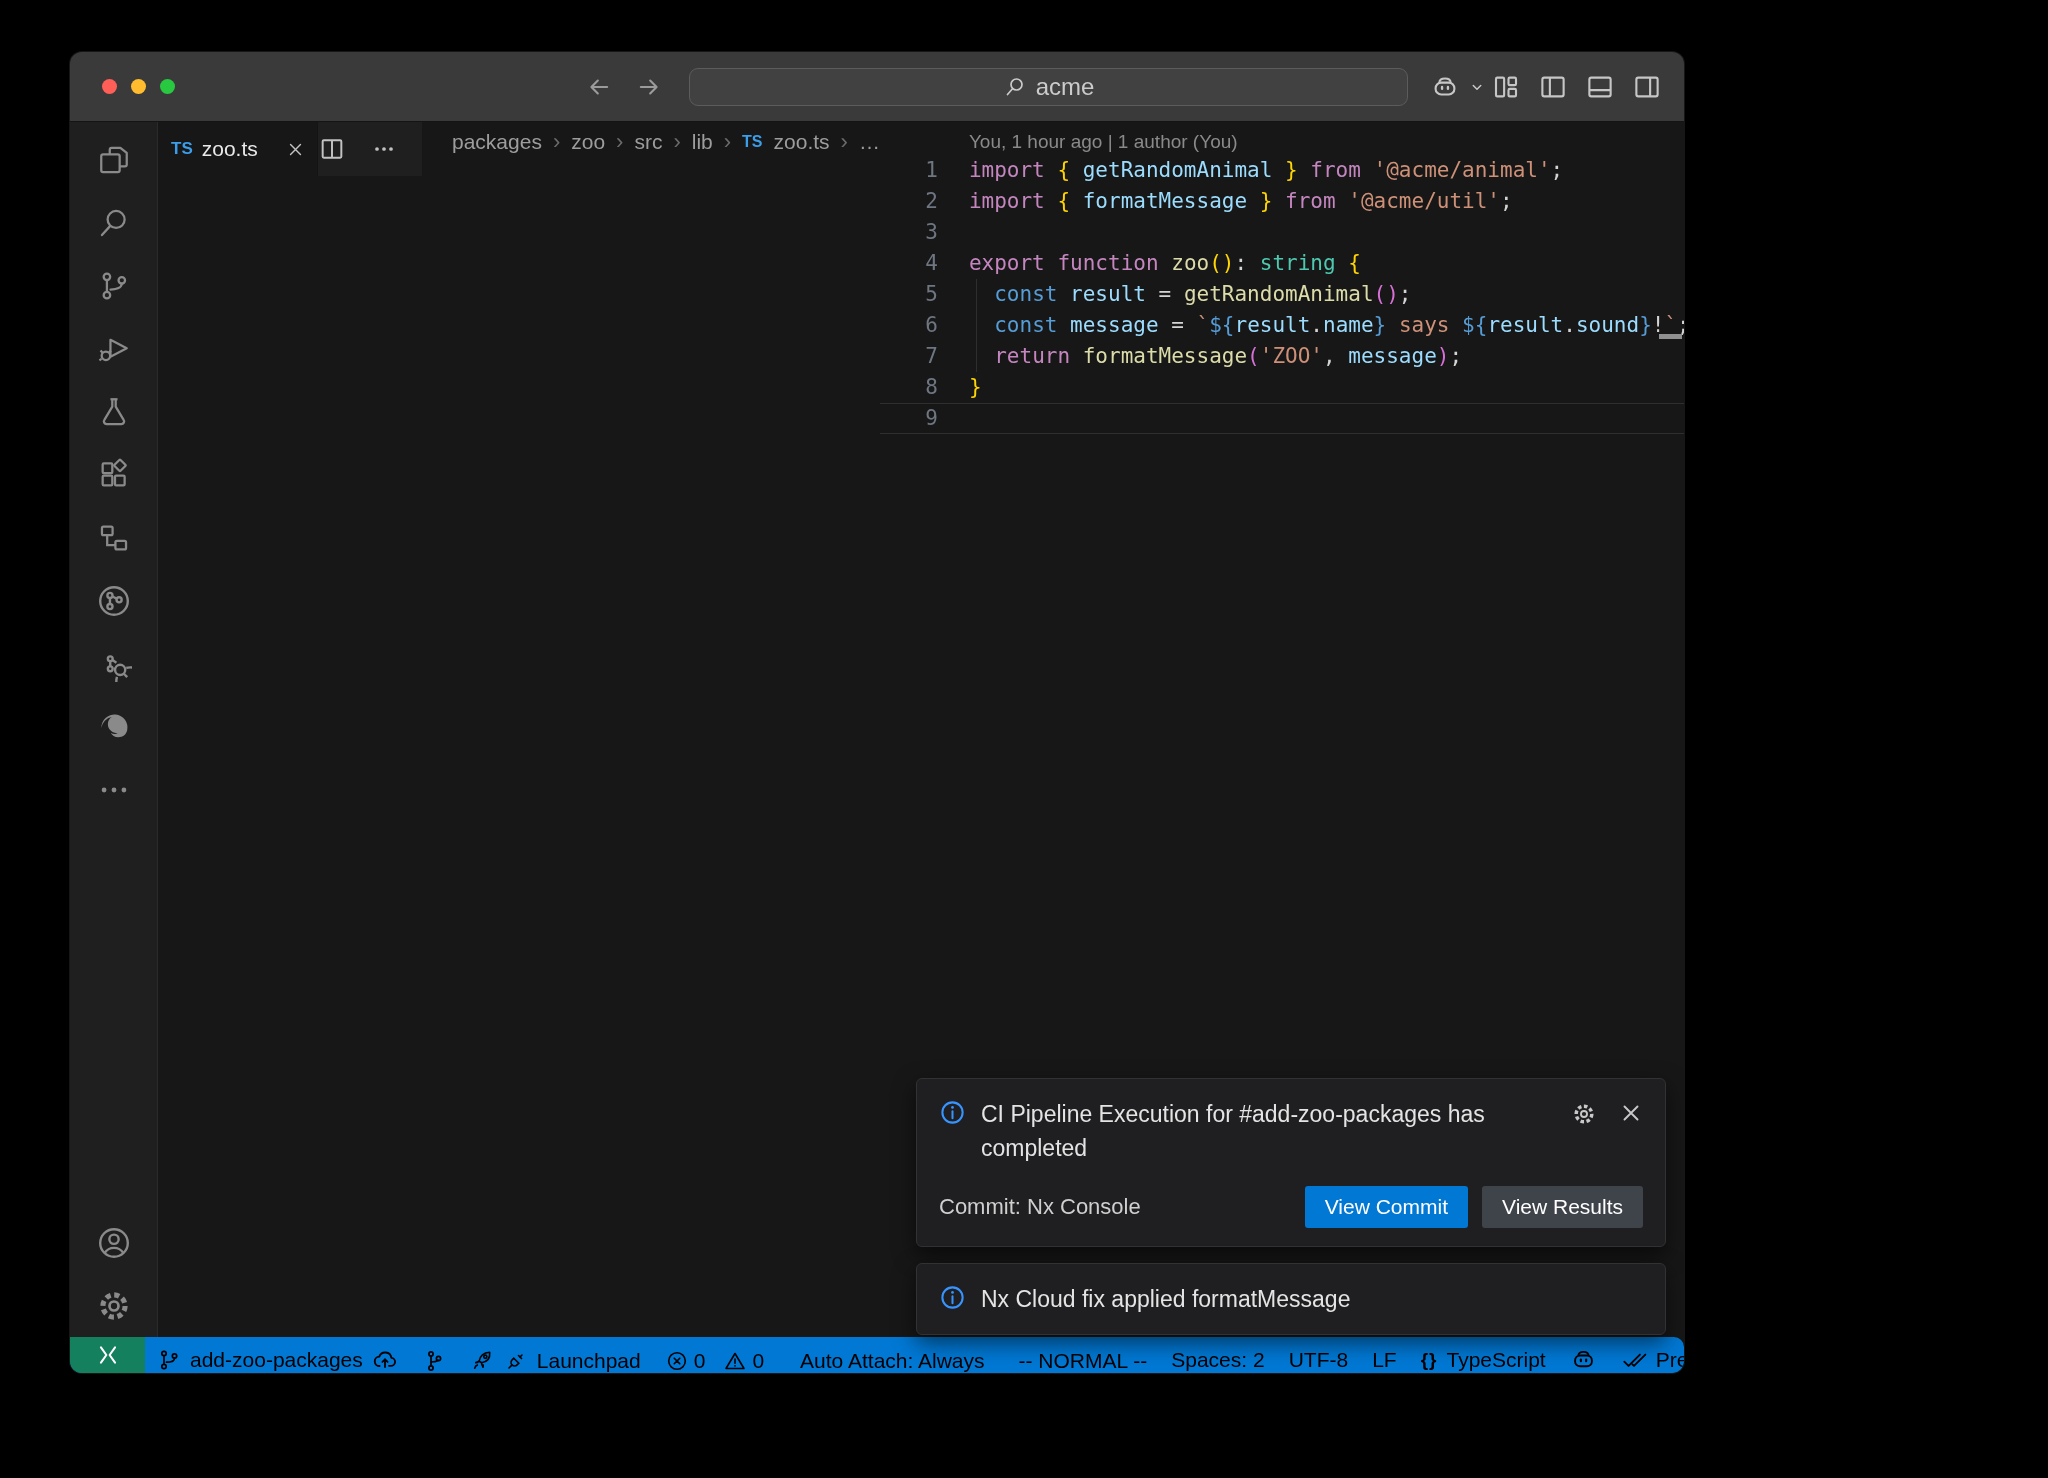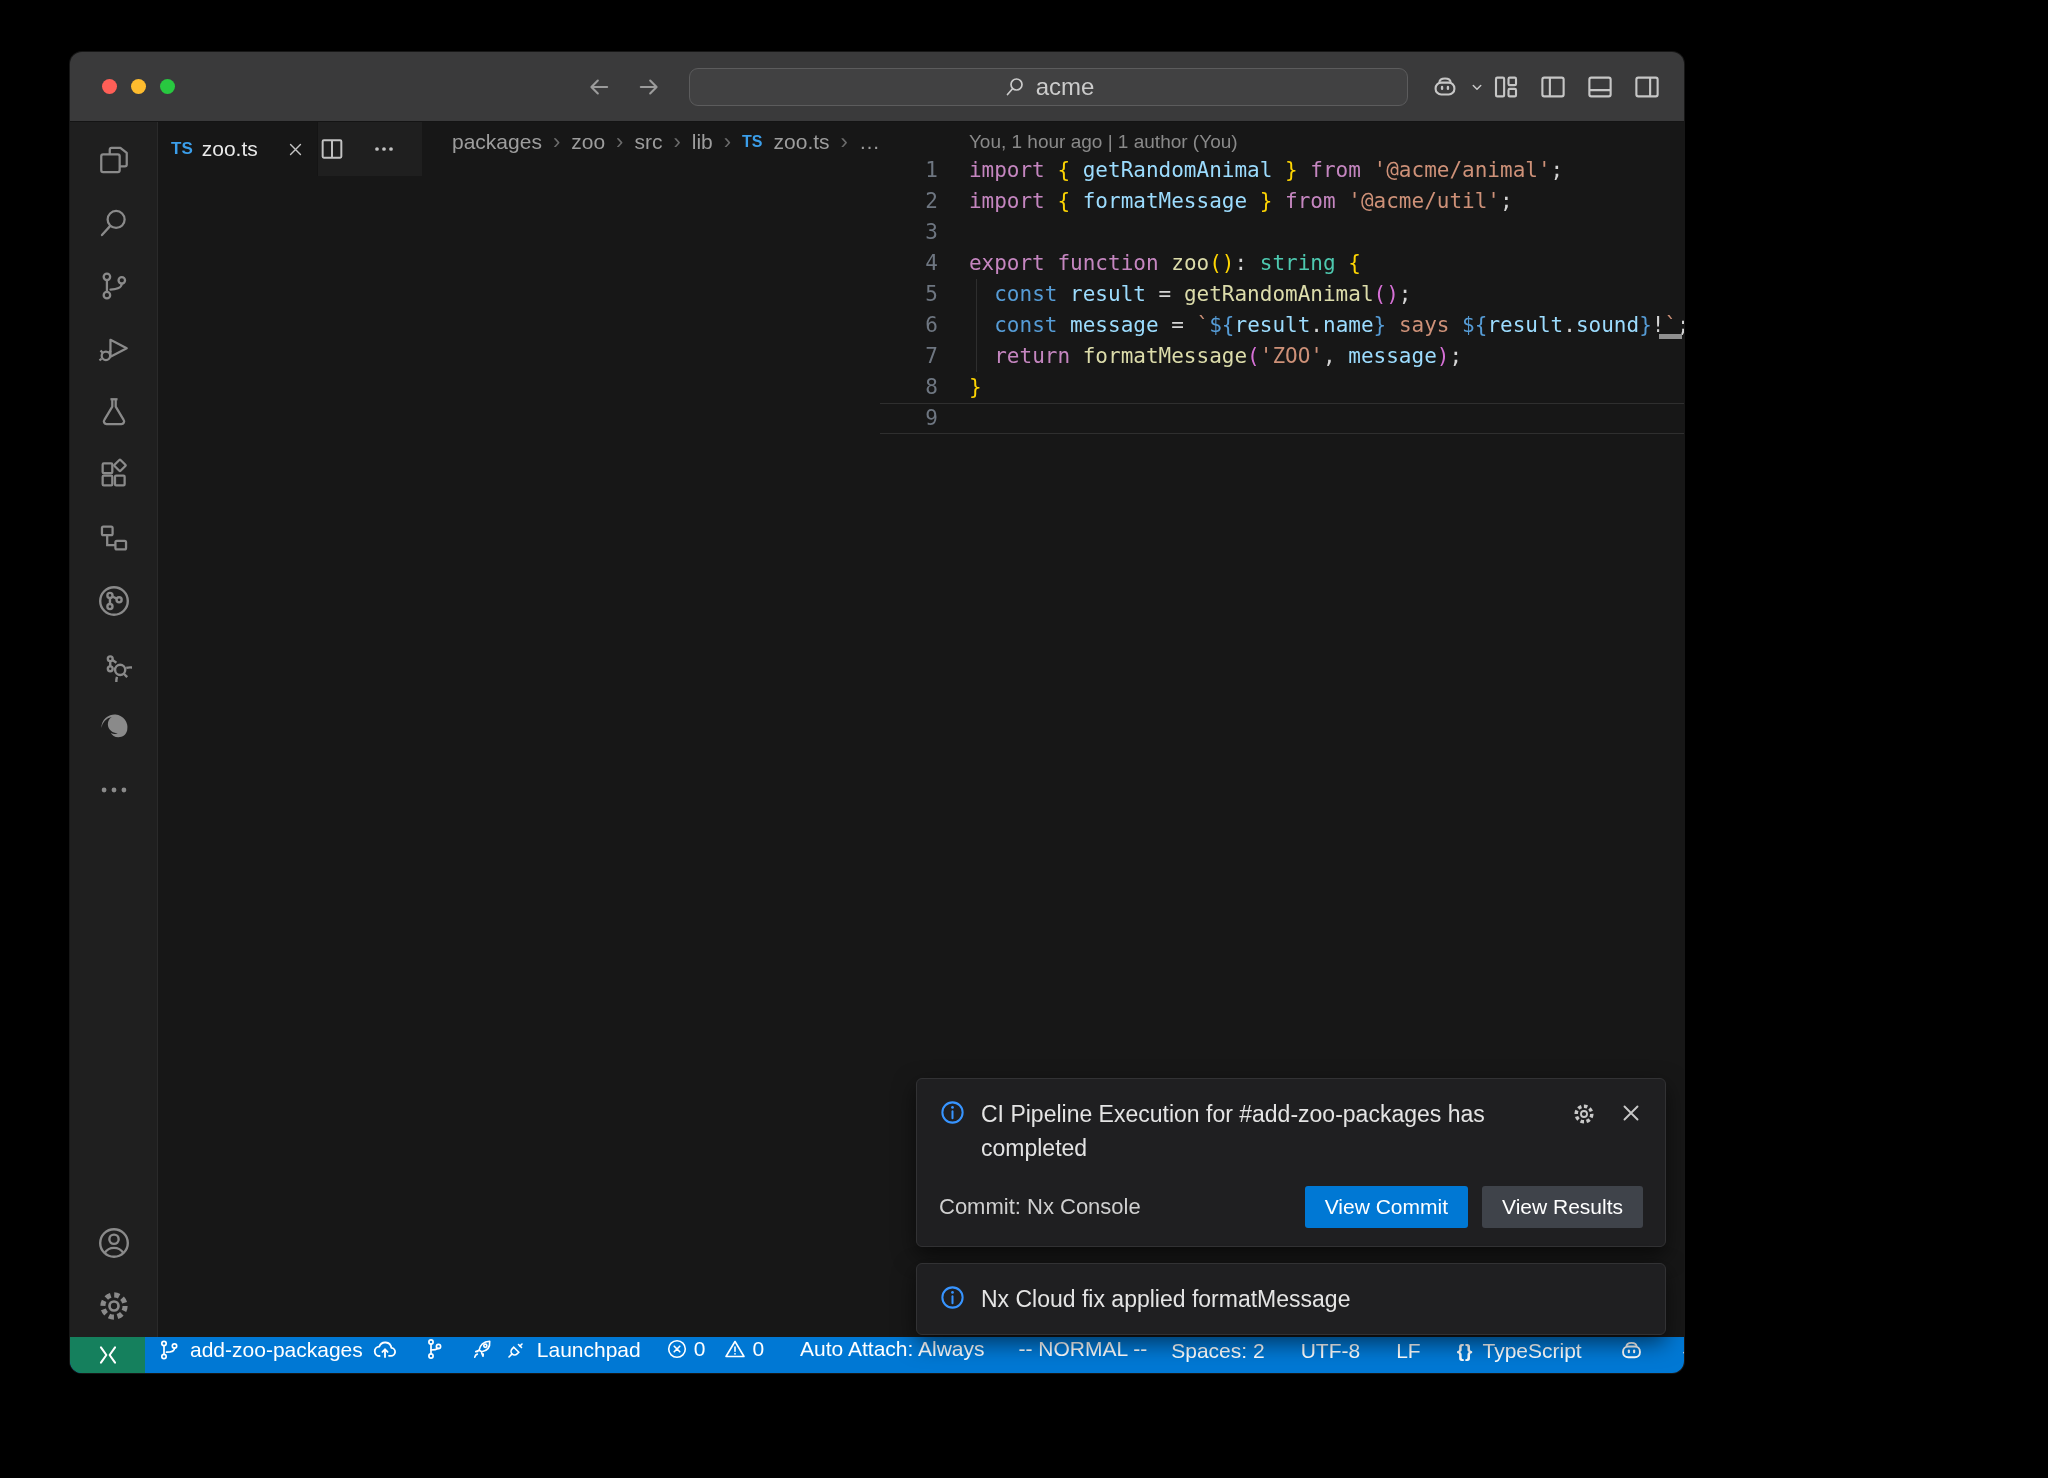--- a/index.html
+++ b/index.html
@@ -49,25 +49,25 @@
   .toast-msg{line-height:1.5;max-width:575px;}
   .toast-icons{margin-left:auto;display:flex;gap:22px;color:#c8c8c8;padding-top:4px;}
   .toast-row2{display:flex;align-items:center;margin-top:20px;}
   .toast-source{color:#cfcfcf;font-size:22px;}
   .btns{margin-left:auto;display:flex;gap:14px;}
   .btn{height:42px;padding:0 20px;border-radius:3px;font-size:21px;display:flex;align-items:center;color:#fff;cursor:default;}
   .btn-primary{background:var(--accent-blue);}
   .btn-secondary{background:#3f434a;}
   .info-circle{color:var(--info-blue);flex:0 0 auto;margin-top:2px;}
   
-  .statusbar{height:36px;flex:0 0 auto;background:var(--statusbar-blue);display:flex;align-items:flex-start;color:#ffffff;font-size:21px;}
+  .statusbar{height:36px;flex:0 0 auto;background:var(--statusbar-blue);display:flex;align-items:flex-end;color:#000000;font-size:21px;border-radius:10px;}
   .remote{width:75px;height:36px;background:var(--remote-green);display:flex;align-items:center;justify-content:center;flex:0 0 auto;}
   .sb-item{display:flex;align-items:center;gap:9px;padding:0 12px;white-space:nowrap;}
   .sb-tight{gap:5px;}
-  .sb-right{margin-left:auto;display:flex;align-items:center;padding-right:12px;gap:12px;}
+  .sb-right{margin-left:auto;display:flex;align-items:center;padding-right:12px;}
   .sb-braces{font-weight:700;font-size:19px;letter-spacing:1px;}
 </style>
 </head>
 <body>
 
 <div class="window">
 
   <div class="titlebar">
     <div class="traffic">
       <div class="light l-red"></div>

